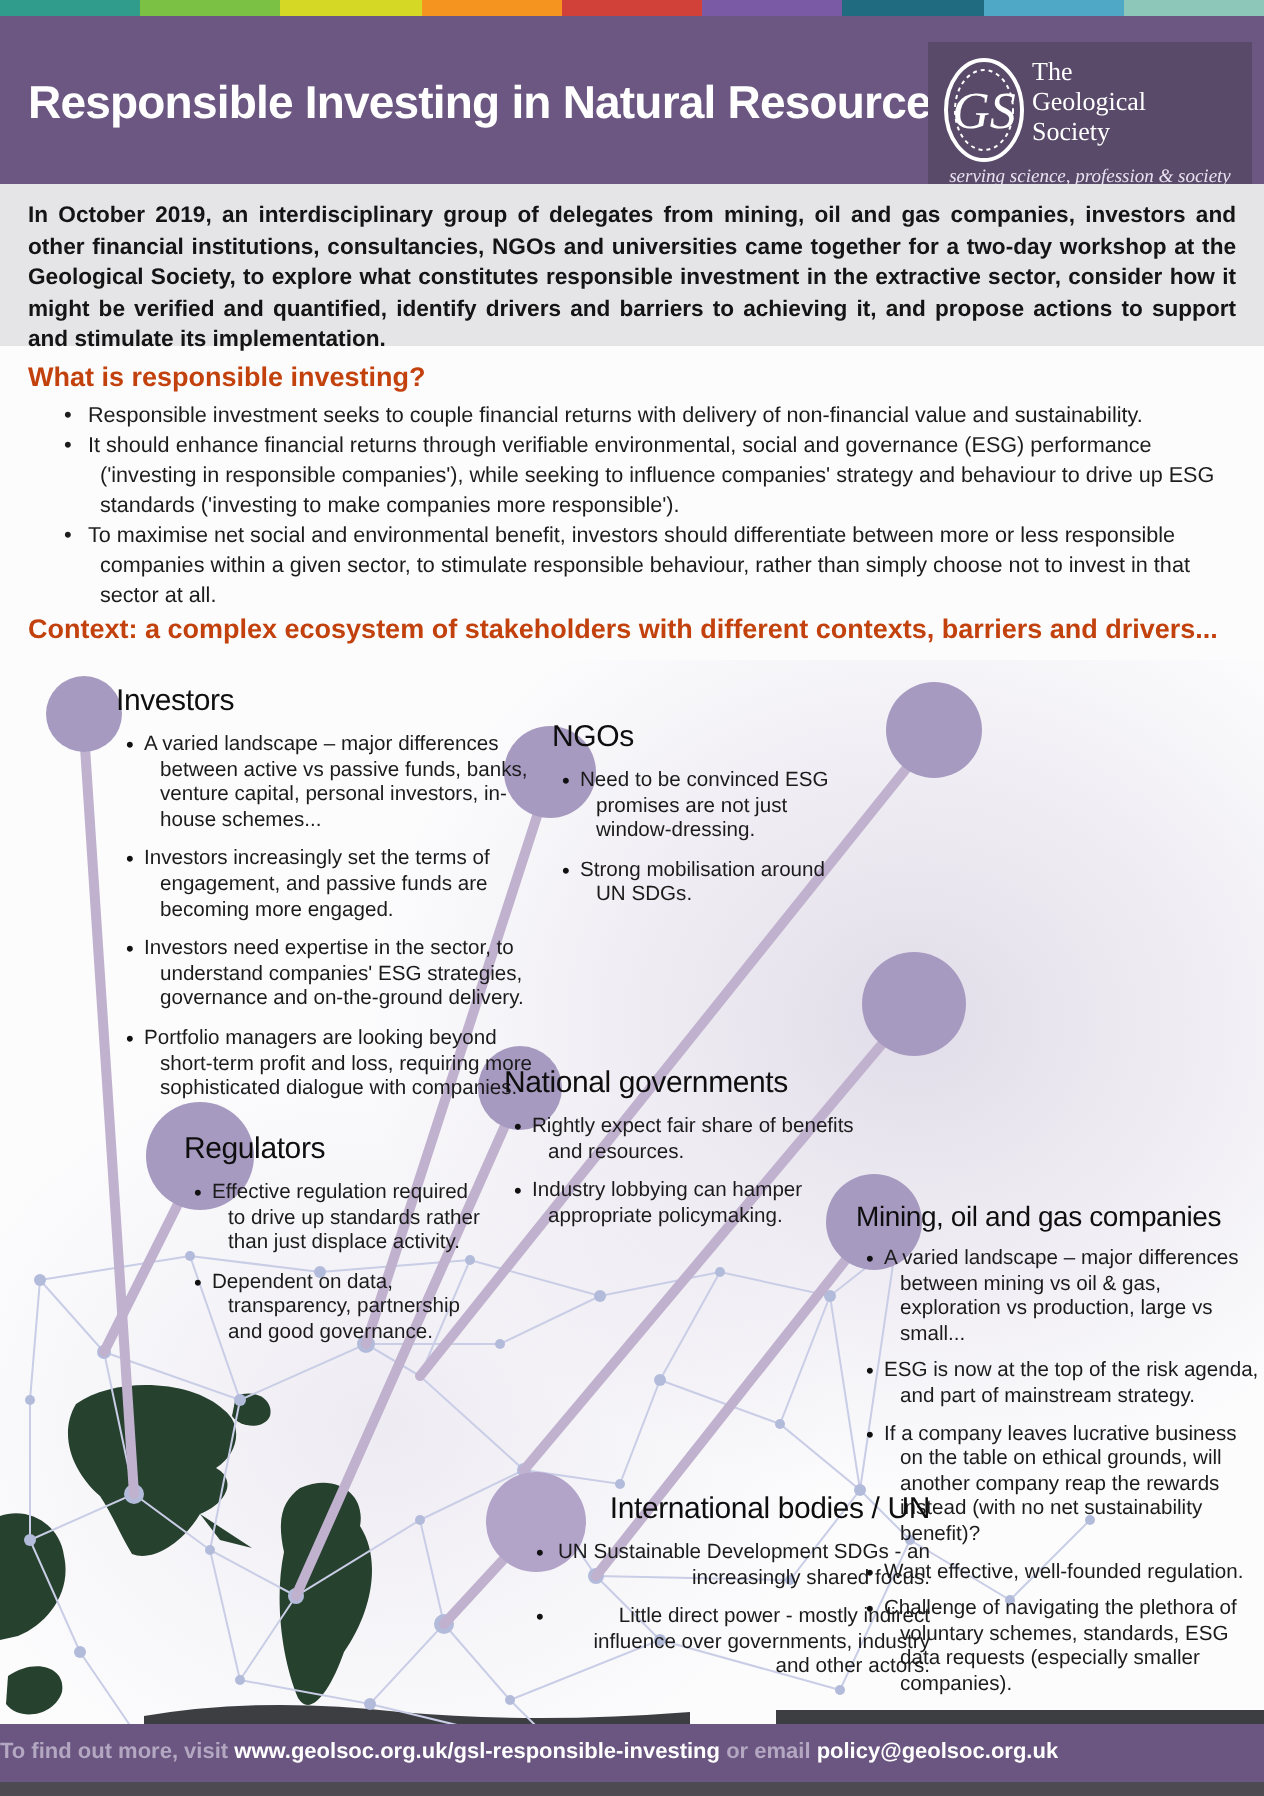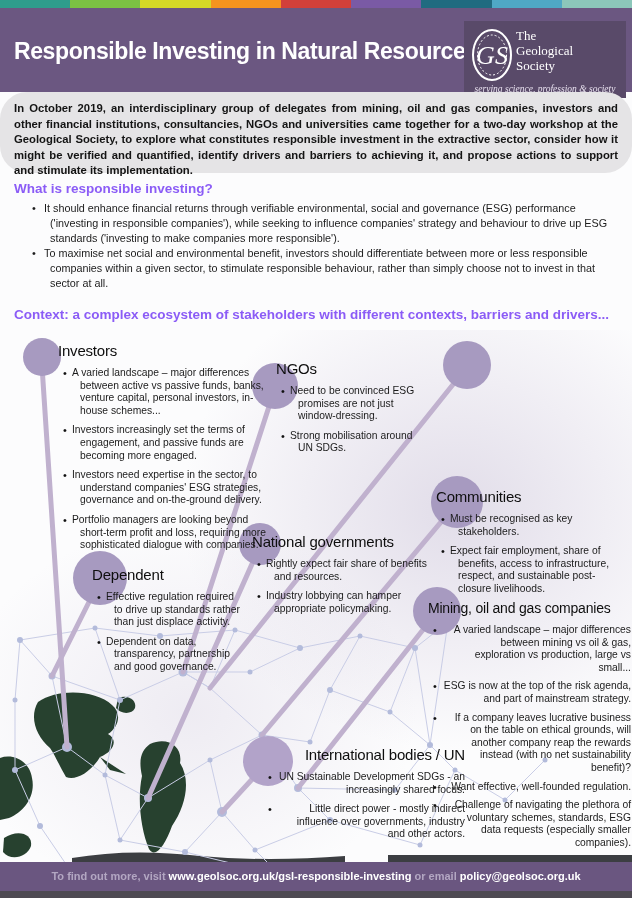--- a/index.html
+++ b/index.html
@@ -12,25 +12,25 @@
 
   
   .header { position:absolute; left:0; top:8px; width:632px; height:84px; background:#6b5781; }
   .header-title { position:absolute; left:14px; top:30px; color:#ffffff; font-size:23px; font-weight:600; letter-spacing:-0.4px; }
   .logo-box { position:absolute; left:464px; top:13px; width:162px; height:77px; background:#594a69; }
   .logo-seal { position:absolute; left:6px; top:6px; }
   .logo-name { position:absolute; left:52px; top:7px; color:#fff; font-family:"Liberation Serif","DejaVu Serif",serif; font-size:13px; line-height:15px; }
   .logo-tagline { position:absolute; left:0; bottom:4px; width:162px; text-align:center; color:#e9e2f0; font-family:"Liberation Serif","DejaVu Serif",serif; font-style:italic; font-size:9.5px; }
 
   
-  .intro-band { position:absolute; left:0; top:92px; width:632px; height:81px; background:#e5e4e6;border-radius:27px; }
+  .intro-band { position:absolute; left:0; top:92px; width:632px; height:81px; background:#e5e4e6; }
   .intro-text { position:absolute; left:14px; top:9px; width:604px; font-size:11.3px; line-height:15.5px; font-weight:700; color:#141414; text-align:justify; }
 
   
-  .sec-heading { position:absolute; left:14px; font-size:13.5px; font-weight:700; color:#8b5cf6; }
+  .sec-heading { position:absolute; left:14px; font-size:13.5px; font-weight:700; color:#c2410c; }
   #what-heading { top:181px; }
   #context-heading { top:307px; }
   .what-list { position:absolute; left:14px; top:201px; width:606px; list-style:none; }
   .what-list li { position:relative; padding-left:36px; text-indent:-6px; font-size:10.8px; line-height:15px; color:#1c1c1c; font-weight:500; margin-bottom:0px; }
   .what-list li::before { content:"•"; position:absolute; left:18px; top:0; text-indent:0; font-size:11px; color:#1c1c1c; }
 
   
   .wash-a { position:absolute; left:170px; top:330px; width:462px; height:430px; background:radial-gradient(ellipse at 62% 42%, rgba(164,149,187,0.30), rgba(164,149,187,0) 68%); pointer-events:none; }
   .wash-b { position:absolute; left:0px; top:520px; width:420px; height:350px; background:radial-gradient(ellipse at 45% 55%, rgba(164,149,187,0.16), rgba(164,149,187,0) 70%); pointer-events:none; }
 
@@ -45,24 +45,24 @@
   .stake li::before { content:"•"; position:absolute; left:5px; top:0px; text-indent:0; font-size:11px; color:#111; }
   #stk-investors { left:58px; top:342px; width:212px; }
   #stk-ngos { left:276px; top:360px; width:152px; }
   #stk-insurers { left:490px; top:350px; width:140px; }
   #stk-communities { left:436px; top:488px; width:192px; }
   #stk-national { left:252px; top:533px; width:178px; }
   #stk-regulators { left:92px; top:566px; width:152px; }
   #stk-mining { left:428px; top:600px; width:203px; }
   #stk-international { left:263px; top:746px; width:202px;text-align:right; }
   #stk-mining h3 { font-size:14px; }
-  #stk-mining li { margin-bottom:6px;text-align:right; }
-
-  
-  .footer-bar { position:absolute; left:0; top:862px; width:632px; height:29px; background:#6a5680; text-align:center; }
+  #stk-mining li { margin-bottom:6px; }
+
+  
+  .footer-bar { position:absolute; left:0; top:862px; width:632px; height:29px; background:#6a5680; text-align:left; }
   .footer-bar .line { line-height:29px; font-size:11px; font-weight:700; }
   .footer-muted { color:#b3a7c2; }
   .footer-link { color:#ffffff; text-decoration:none; }
   .bottom-strip { position:absolute; left:0; top:891px; width:632px; height:7px; background:#4e4a52; }
 </style>
 </head>
 <body>
 
 <div class="page">
 
@@ -94,20 +94,21 @@
       <div class="logo-tagline">serving science, profession &amp; society</div>
     </div>
   </div>
 
   <div class="intro-band">
     <div class="intro-text">In October 2019, an interdisciplinary group of delegates from mining, oil and gas companies, investors and other financial institutions, consultancies, NGOs and universities came together for a two-day workshop at the Geological Society, to explore what constitutes responsible investment in the extractive sector, consider how it might be verified and quantified, identify drivers and barriers to achieving it, and propose actions to support and stimulate its implementation.</div>
   </div>
 
   <div class="sec-heading" id="what-heading">What is responsible investing?</div>
   <ul class="what-list">
+    <li>Responsible investment seeks to couple financial returns with delivery of non-financial value and sustainability.</li>
     <li>It should enhance financial returns through verifiable environmental, social and governance (ESG) performance ('investing in responsible companies'), while seeking to influence companies' strategy and behaviour to drive up ESG standards ('investing to make companies more responsible').</li>
     <li>To maximise net social and environmental benefit, investors should differentiate between more or less responsible companies within a given sector, to stimulate responsible behaviour, rather than simply choose not to invest in that sector at all.</li>
   </ul>
 
   <div class="sec-heading" id="context-heading">Context: a complex ecosystem of stakeholders with different contexts, barriers and drivers...</div>
 
   <div class="wash-a"></div>
   <div class="wash-b"></div>
 
   <svg class="diagram-svg" viewBox="0 0 632 898">
@@ -219,38 +220,31 @@
 
   <div class="stake" id="stk-ngos">
     <h3>NGOs</h3>
     <ul>
       <li>Need to be convinced ESG promises are not just window-dressing.</li>
       <li>Strong mobilisation around UN SDGs.</li>
     </ul>
   </div>
 
 
-  <div class="stake" id="stk-communities">
-    <h3>Communities</h3>
-    <ul>
-      <li>Must be recognised as key stakeholders.</li>
-      <li>Expect fair employment, share of benefits, access to infrastructure, respect, and sustainable post-closure livelihoods.</li>
-    </ul>
-  </div>
 
   <div class="stake" id="stk-national">
     <h3>National governments</h3>
     <ul>
       <li>Rightly expect fair share of benefits and resources.</li>
       <li>Industry lobbying can hamper appropriate policymaking.</li>
     </ul>
   </div>
 
   <div class="stake" id="stk-regulators">
-    <h3>Dependent</h3>
+    <h3>Regulators</h3>
     <ul>
       <li>Effective regulation required to drive up standards rather than just displace activity.</li>
       <li>Dependent on data, transparency, partnership and good governance.</li>
     </ul>
   </div>
 
   <div class="stake" id="stk-mining">
     <h3>Mining, oil and gas companies</h3>
     <ul>
       <li>A varied landscape – major differences between mining vs oil &amp; gas, exploration vs production, large vs small...</li>

